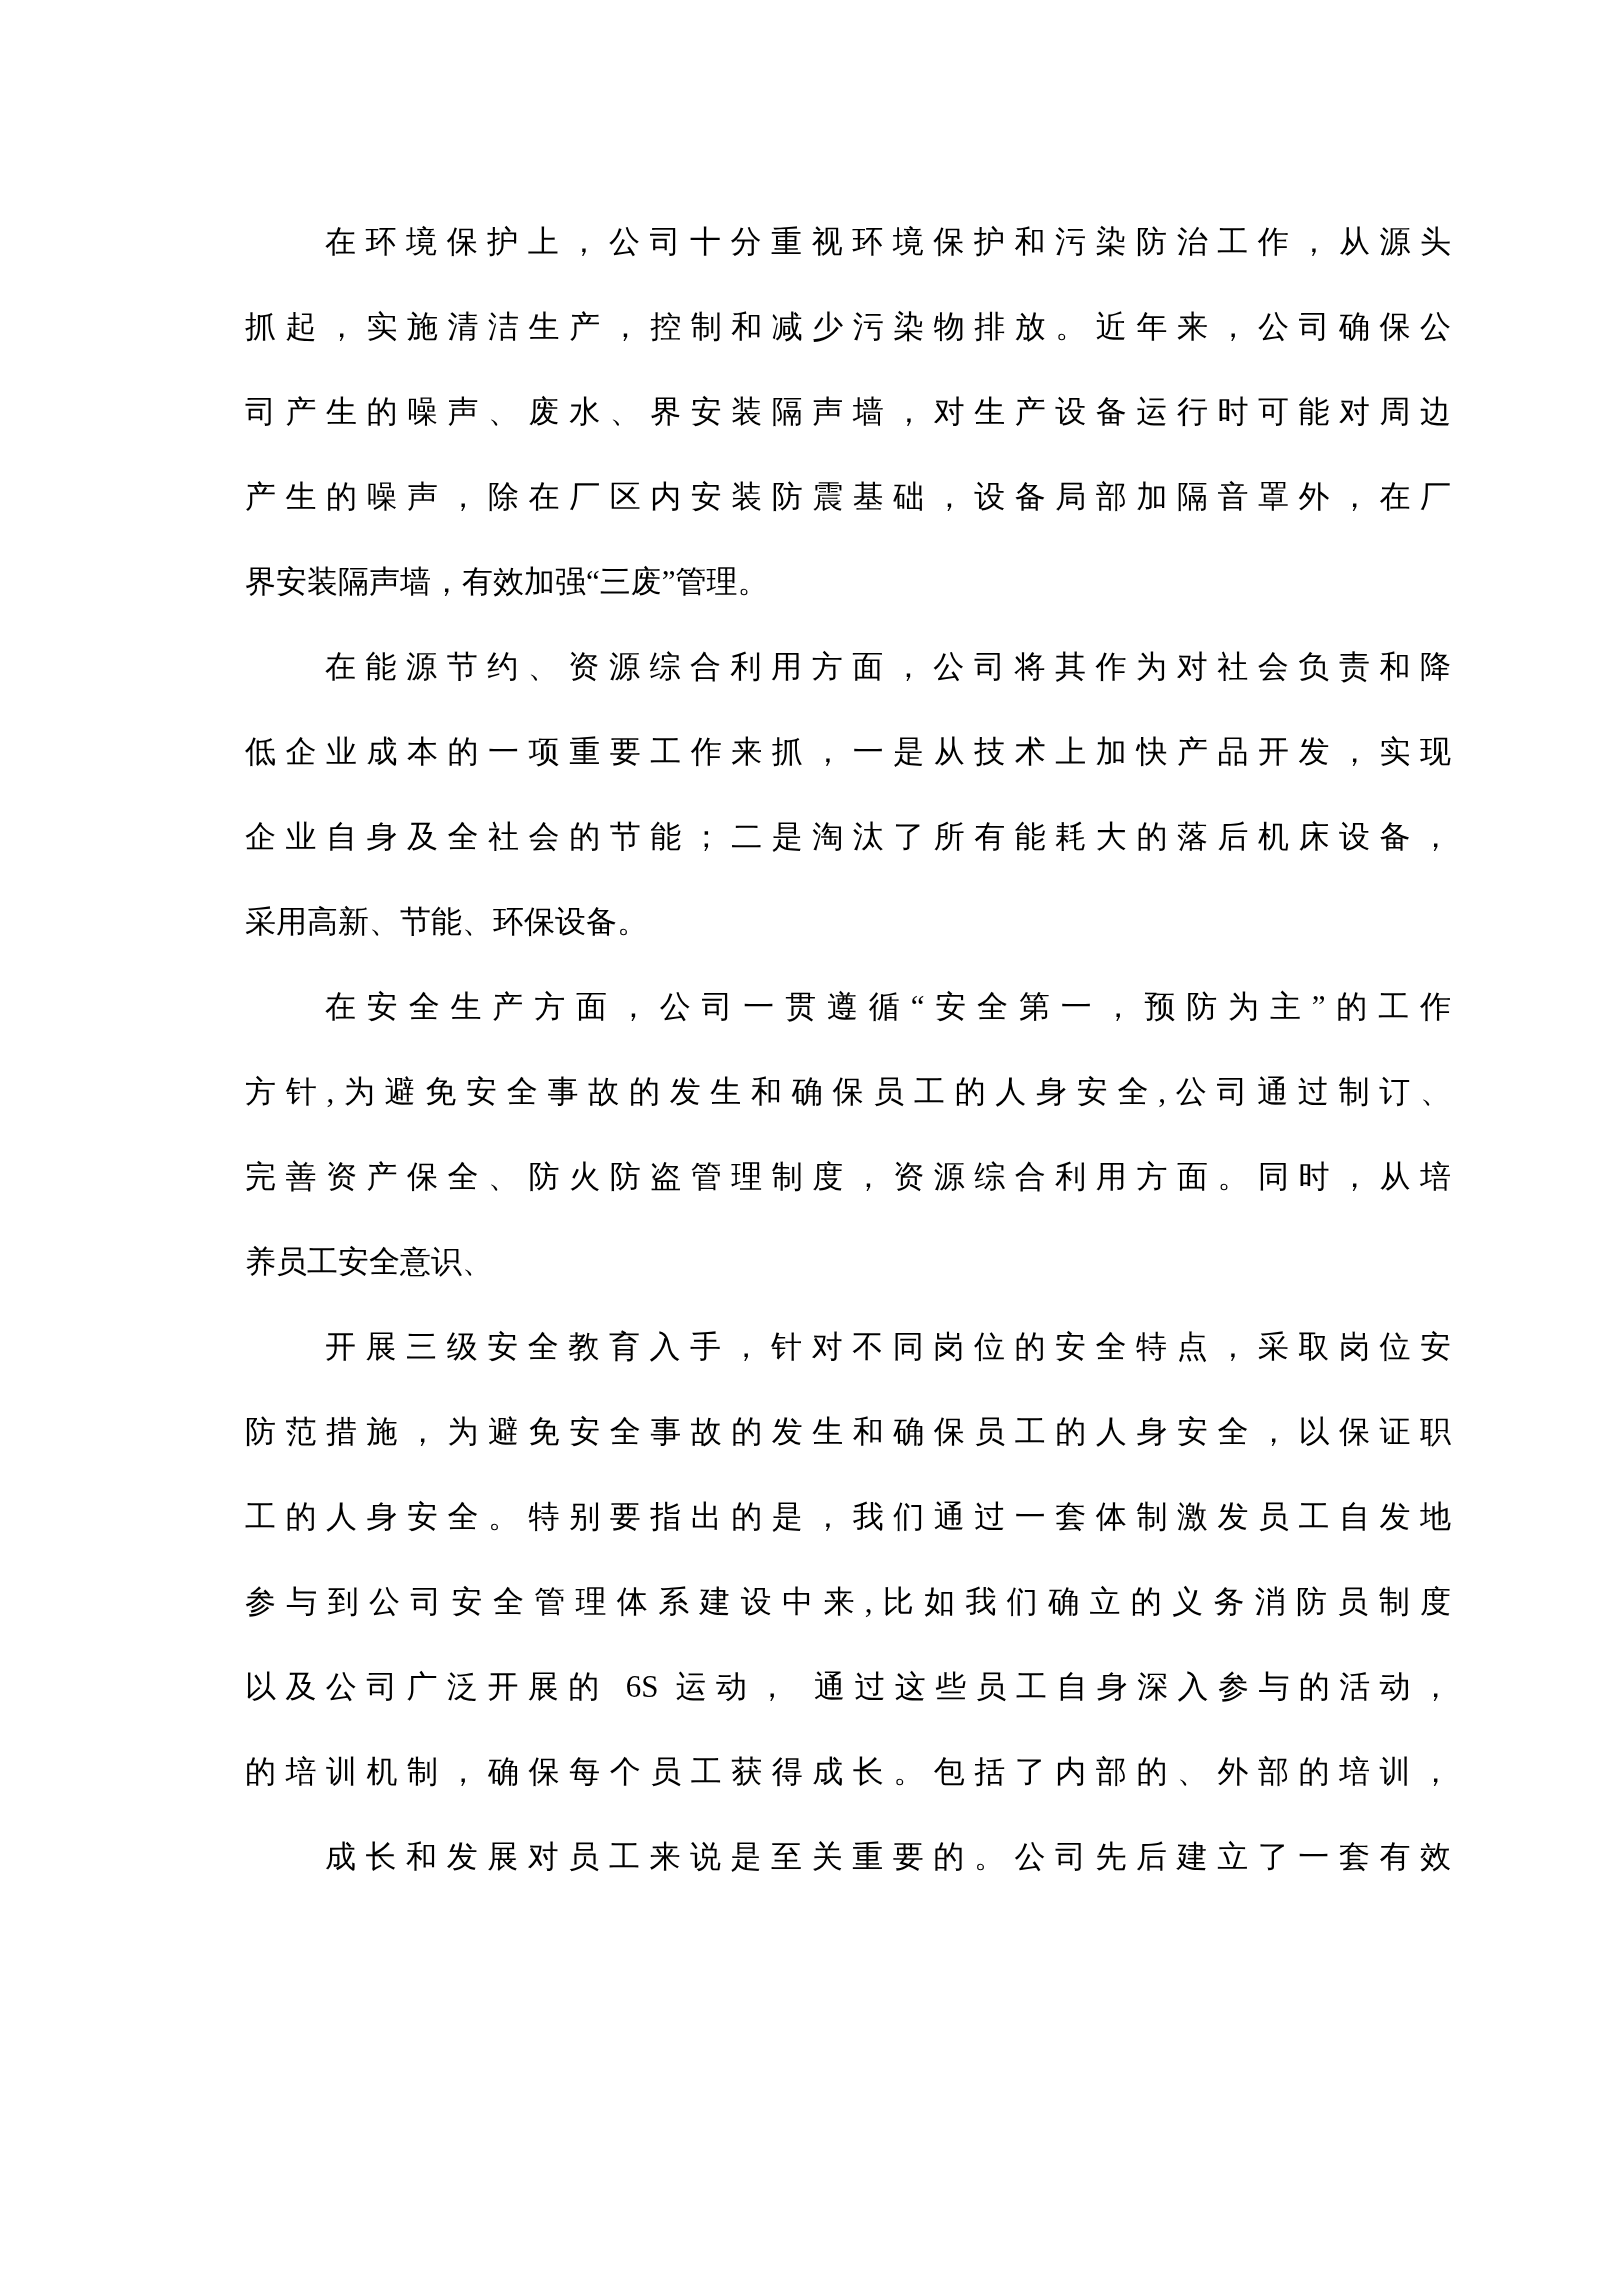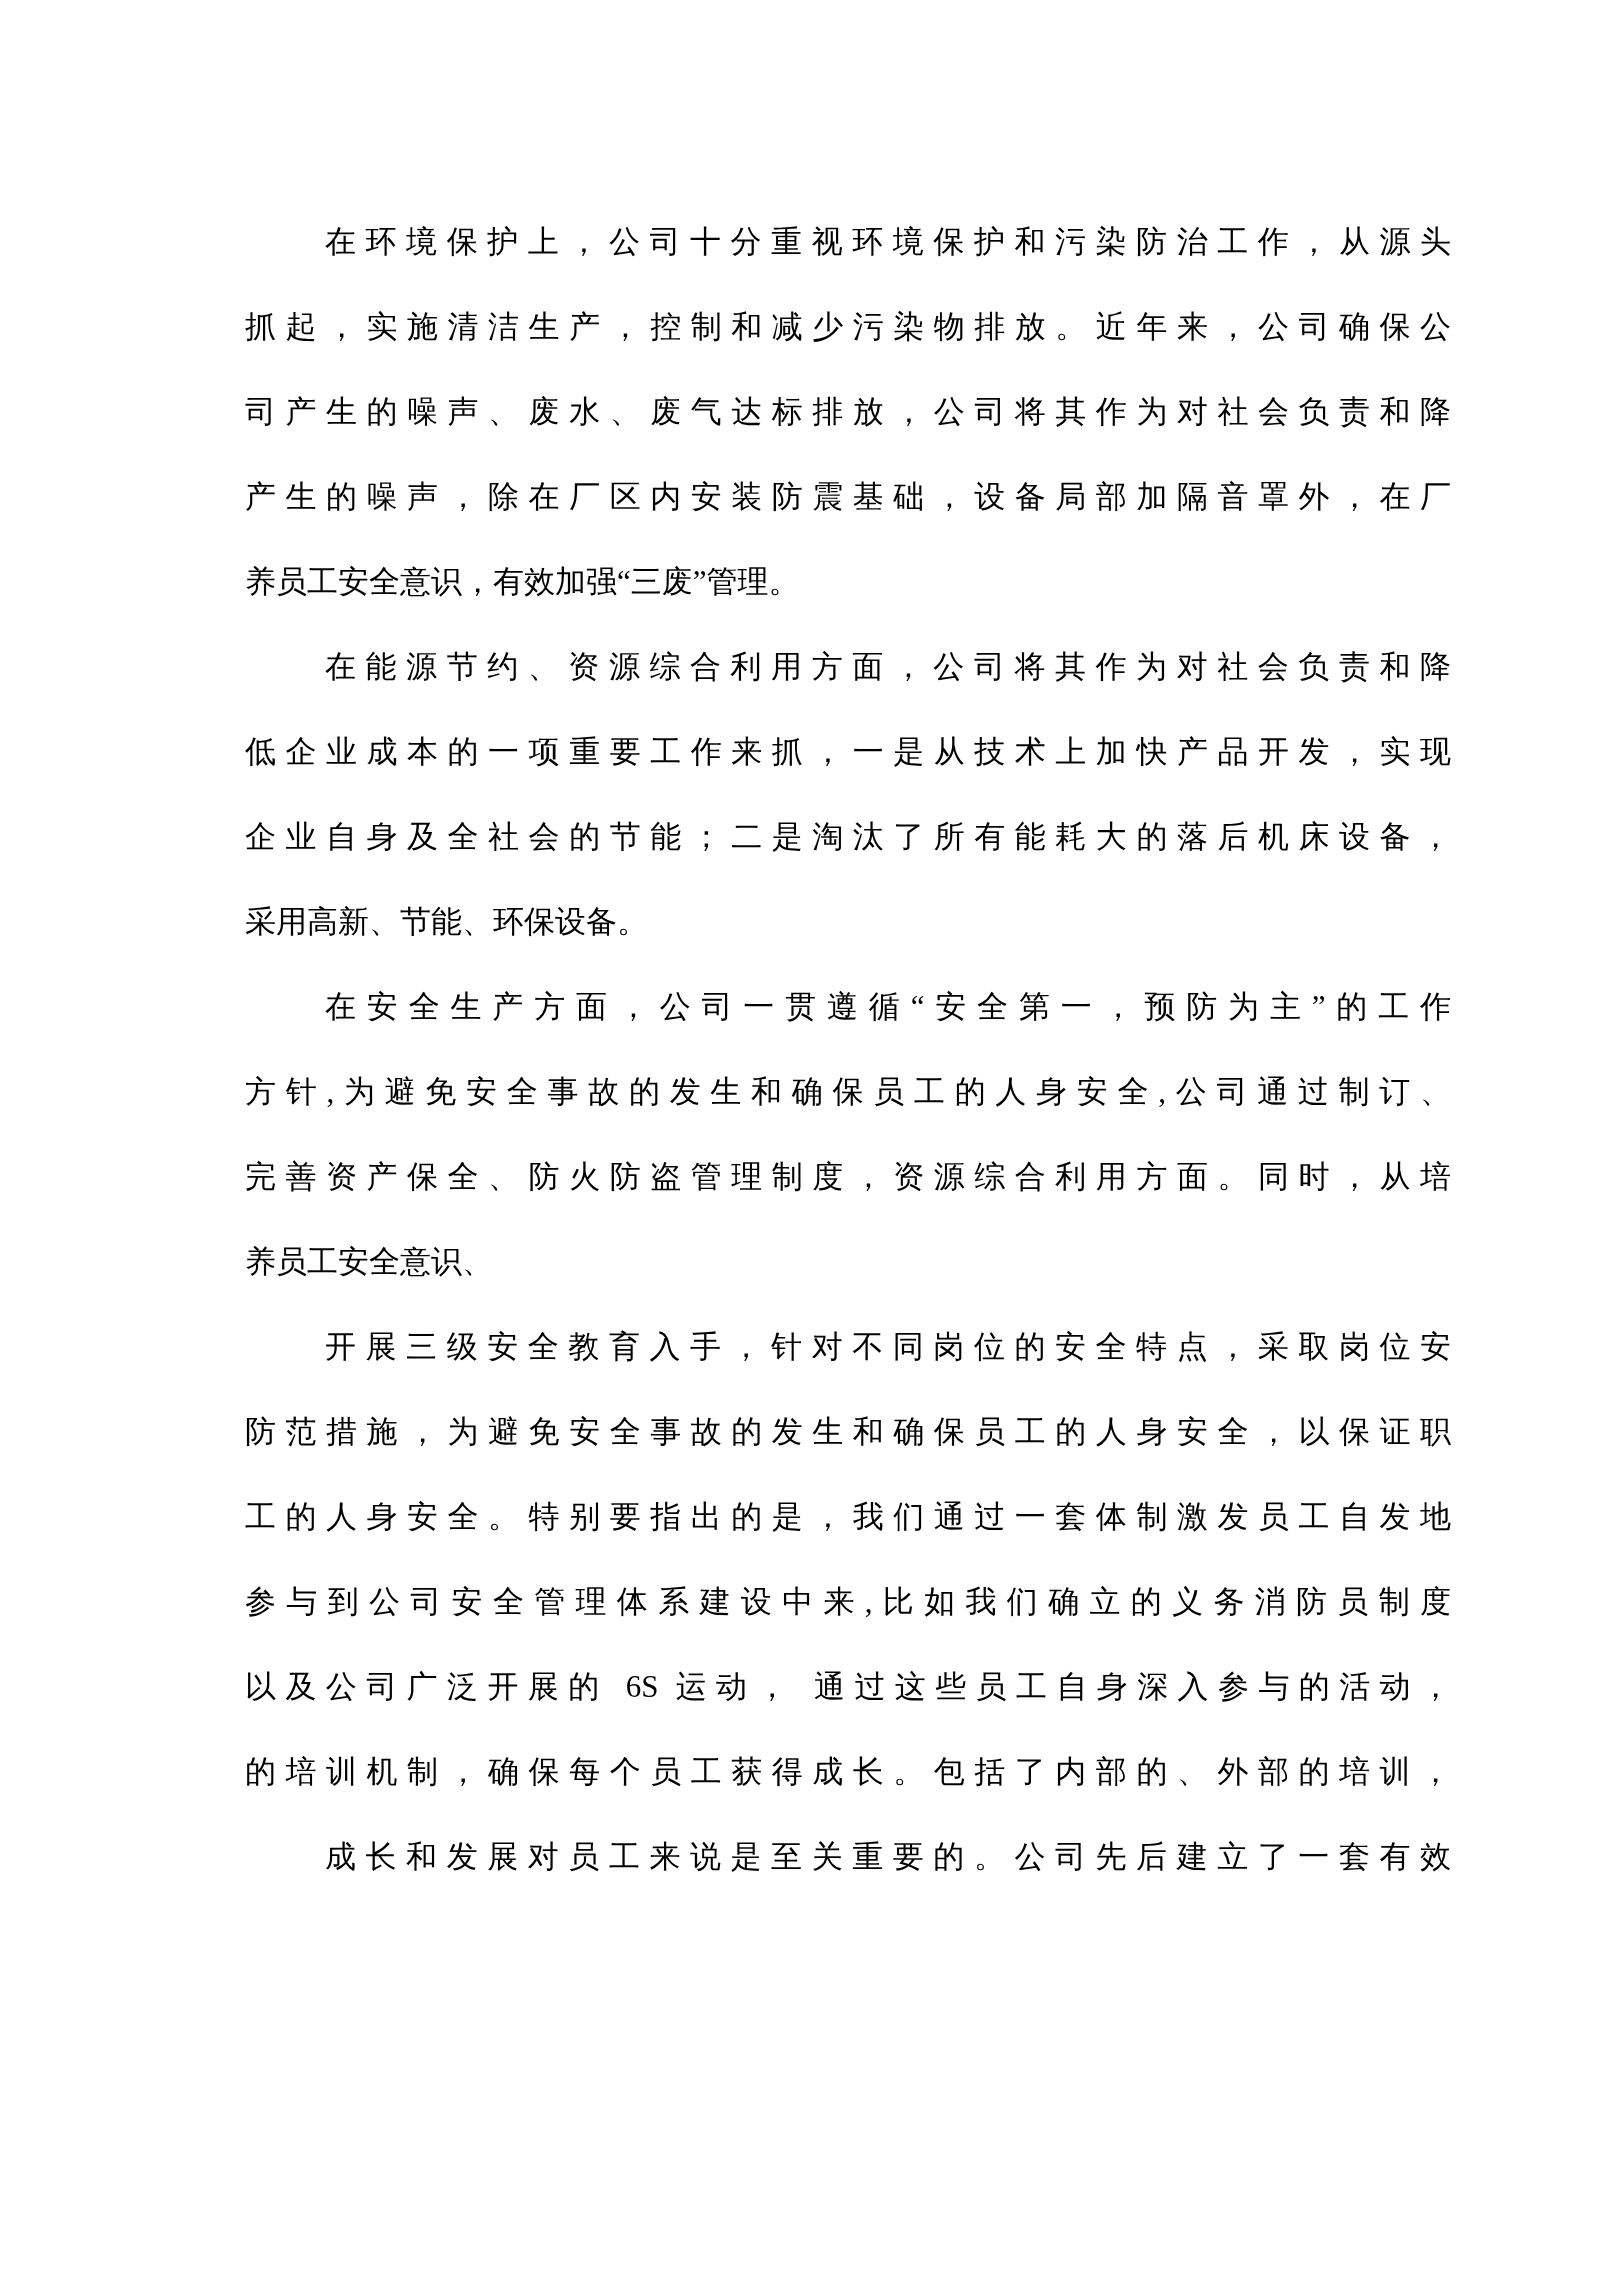--- a/index.html
+++ b/index.html
@@ -49,23 +49,23 @@
   }
 </style>
 </head>
 <body style="background: rgb(255, 255, 255); color: rgb(0, 0, 0);">
 
 <div class="document-page">
   <div class="text-block" id="text-block">
       <div class="paragraph">
         <div class="text-line justified indented">在环境保护上，公司十分重视环境保护和污染防治工作，从源头</div>
         <div class="text-line justified">抓起，实施清洁生产，控制和减少污染物排放。近年来，公司确保公</div>
-        <div class="text-line justified">司产生的噪声、废水、废气达标排放，公司将其作为对社会负责和降</div>
+        <div class="text-line justified">司产生的噪声、废水、界安装隔声墙，对生产设备运行时可能对周边</div>
         <div class="text-line justified">产生的噪声，除在厂区内安装防震基础，设备局部加隔音罩外，在厂</div>
-        <div class="text-line">养员工安全意识，有效加强“三废”管理。</div>
+        <div class="text-line">界安装隔声墙，有效加强“三废”管理。</div>
       </div>
       <div class="paragraph">
         <div class="text-line justified indented">在能源节约、资源综合利用方面，公司将其作为对社会负责和降</div>
         <div class="text-line justified">低企业成本的一项重要工作来抓，一是从技术上加快产品开发，实现</div>
         <div class="text-line justified">企业自身及全社会的节能；二是淘汰了所有能耗大的落后机床设备，</div>
         <div class="text-line">采用高新、节能、环保设备。</div>
       </div>
       <div class="paragraph">
         <div class="text-line justified indented">在安全生产方面，公司一贯遵循“安全第一，预防为主”的工作</div>
         <div class="text-line justified">方针,为避免安全事故的发生和确保员工的人身安全,公司通过制订、</div>

